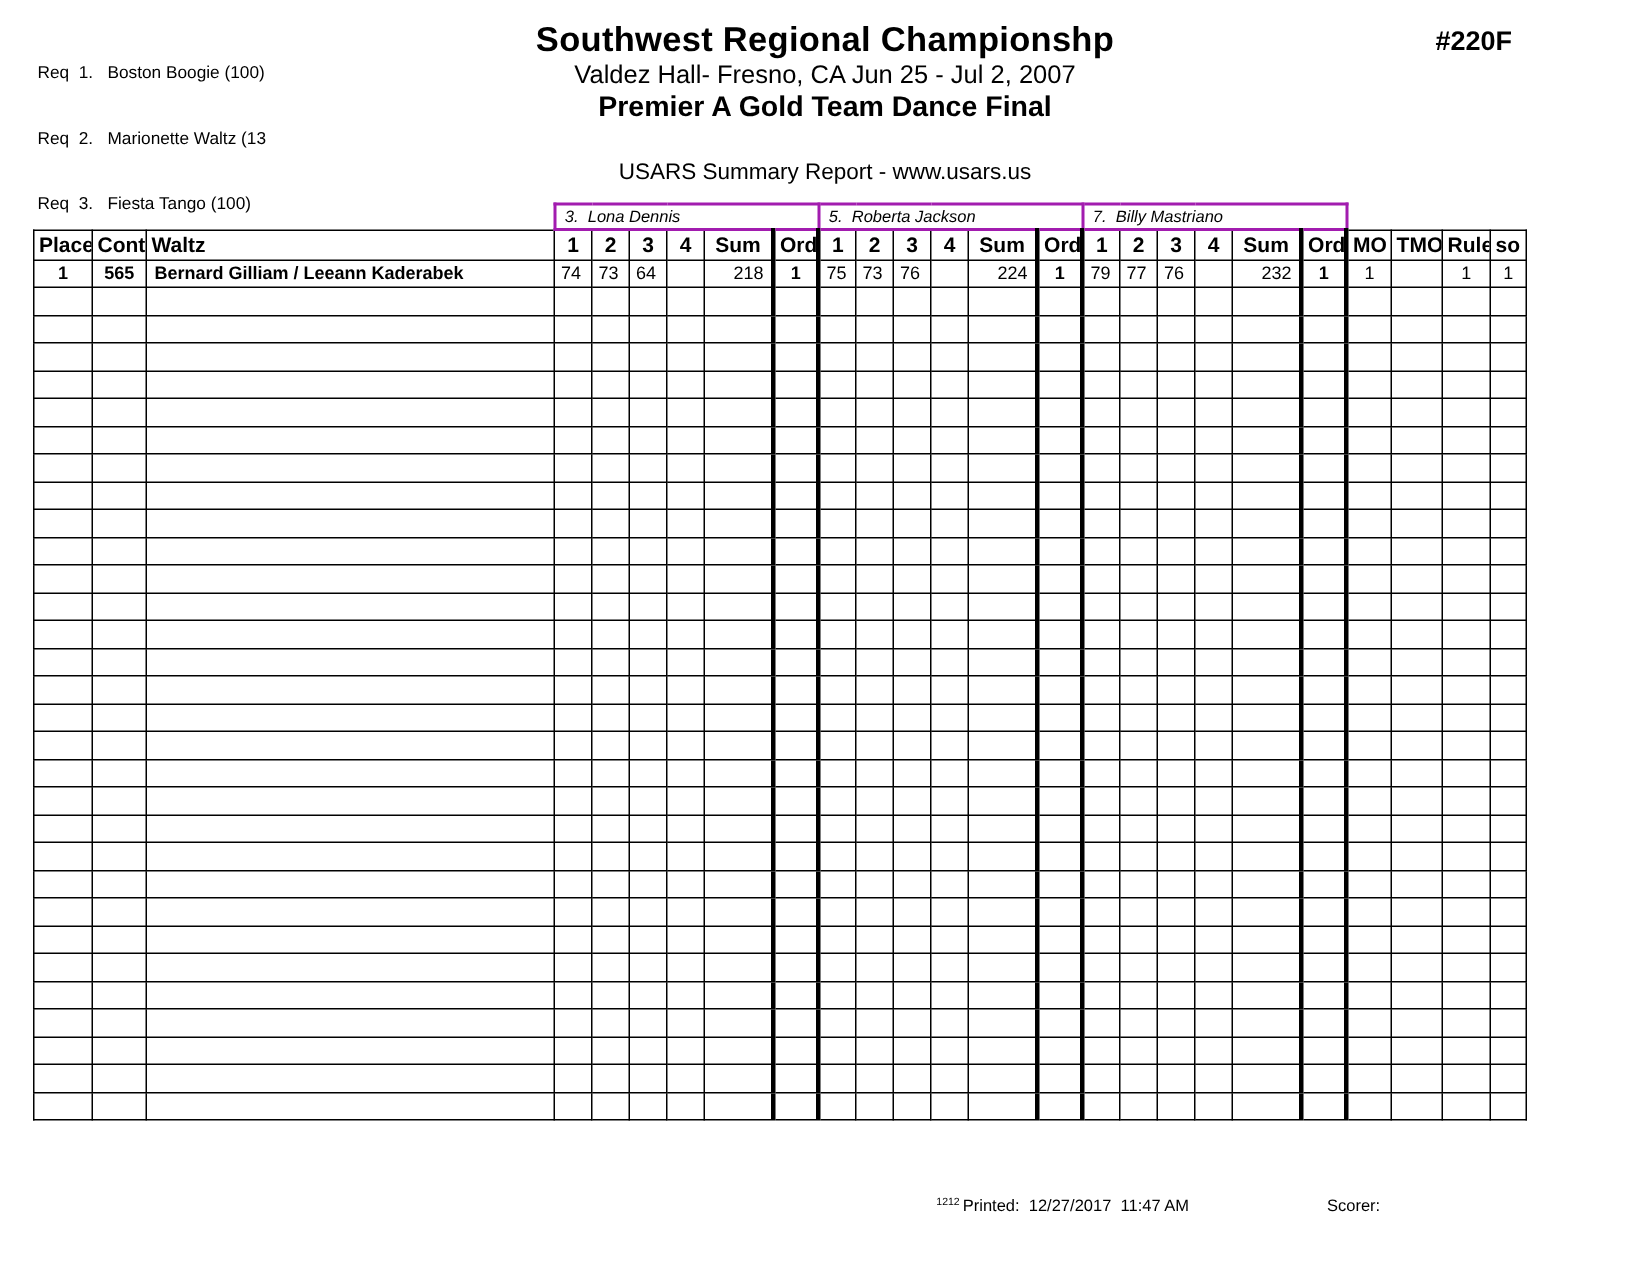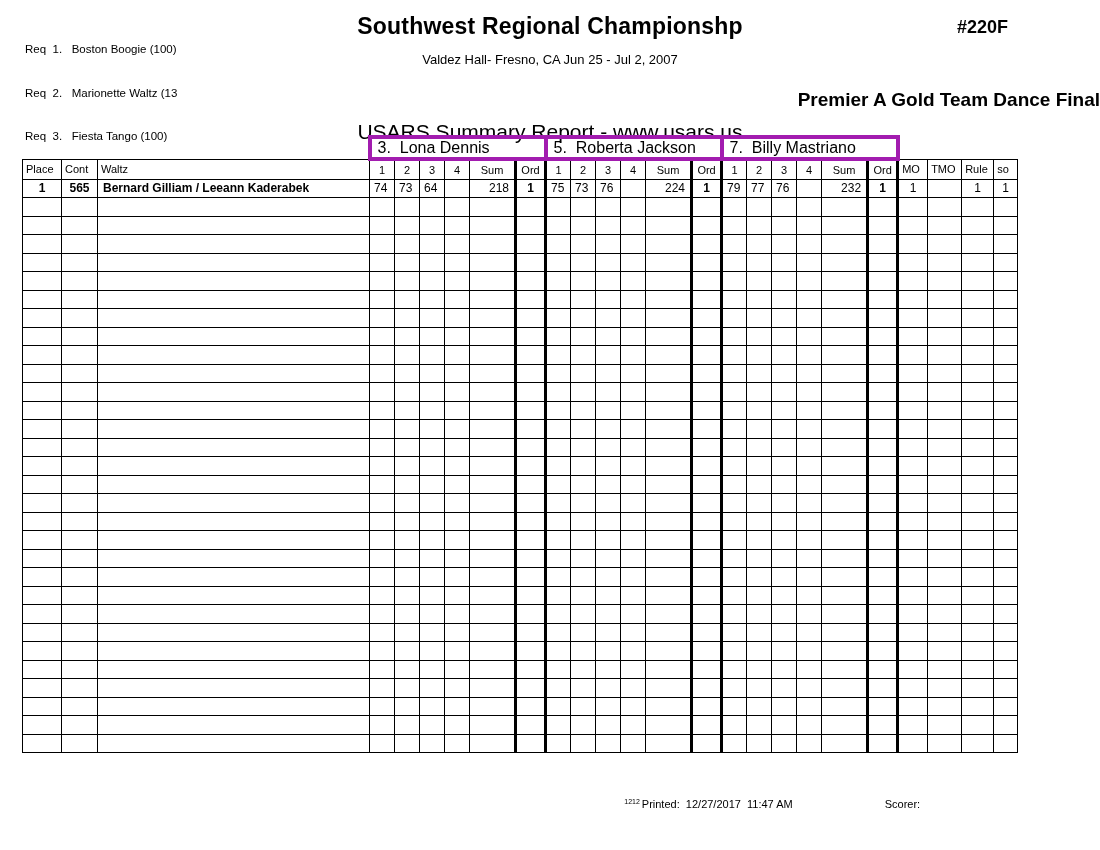--- a/index.html
+++ b/index.html
@@ -17,23 +17,23 @@
   .req-block {
     position: absolute; left: 25px; top: 13px;
     font-size: 11.5px; line-height: 14.5px;
     white-space: pre;
   }
   .center-head {
     position: absolute; left: 0; right: 0; top: 13px;
     text-align: center;
   }
   .t1 { font-size: 23px; font-weight: bold; letter-spacing: 0.2px; }
-  .t2 { font-size: 13px; margin-top: 12px; }
-  .t3 { font-size: 19px; font-weight: bold; margin-top: 22px; text-align: right; }
-  .t4 { font-size: 21px; margin-top: 9px; }
+  .t2 { font-size: 17px; margin-top: 0; }
+  .t3 { font-size: 19px; font-weight: bold; margin-top: 1px; }
+  .t4 { font-size: 15px; margin-top: 23px; }
   .event-num {
     position: absolute; right: 92px; top: 17px;
     font-size: 18px; font-weight: bold;
   }
 
   
   table.results {
     position: absolute; left: 22px; top: 135px;
     border-collapse: collapse;
     table-layout: fixed;
@@ -45,31 +45,32 @@
     font-size: 12px;
     height: 18.5px;
     overflow: hidden;
     white-space: nowrap;
     vertical-align: middle;
   }
 
   
   tr.judge-row td { border: none; height: 17px; }
   tr.judge-row td.judge-name {
-    border: 4px solid #a21caf;
-    font-size: 16px;
+    border: 2px solid #a21caf;
+    font-size: 11px;
     text-align: left;
     padding-left: 6px;
     white-space: pre;
+    font-style: italic;
   }
 
   
   tr.header-row th {
-    font-weight: normal;
-    font-size: 11px;
+    font-weight: bold;
+    font-size: 14px;
     text-align: left;
     height: 20px;
     margin-left: 28px;
   }
   tr.header-row th.col-score,
   tr.header-row th.col-sum,
   tr.header-row th.col-ord { text-align: center; }
 
   
   .col-ord {

